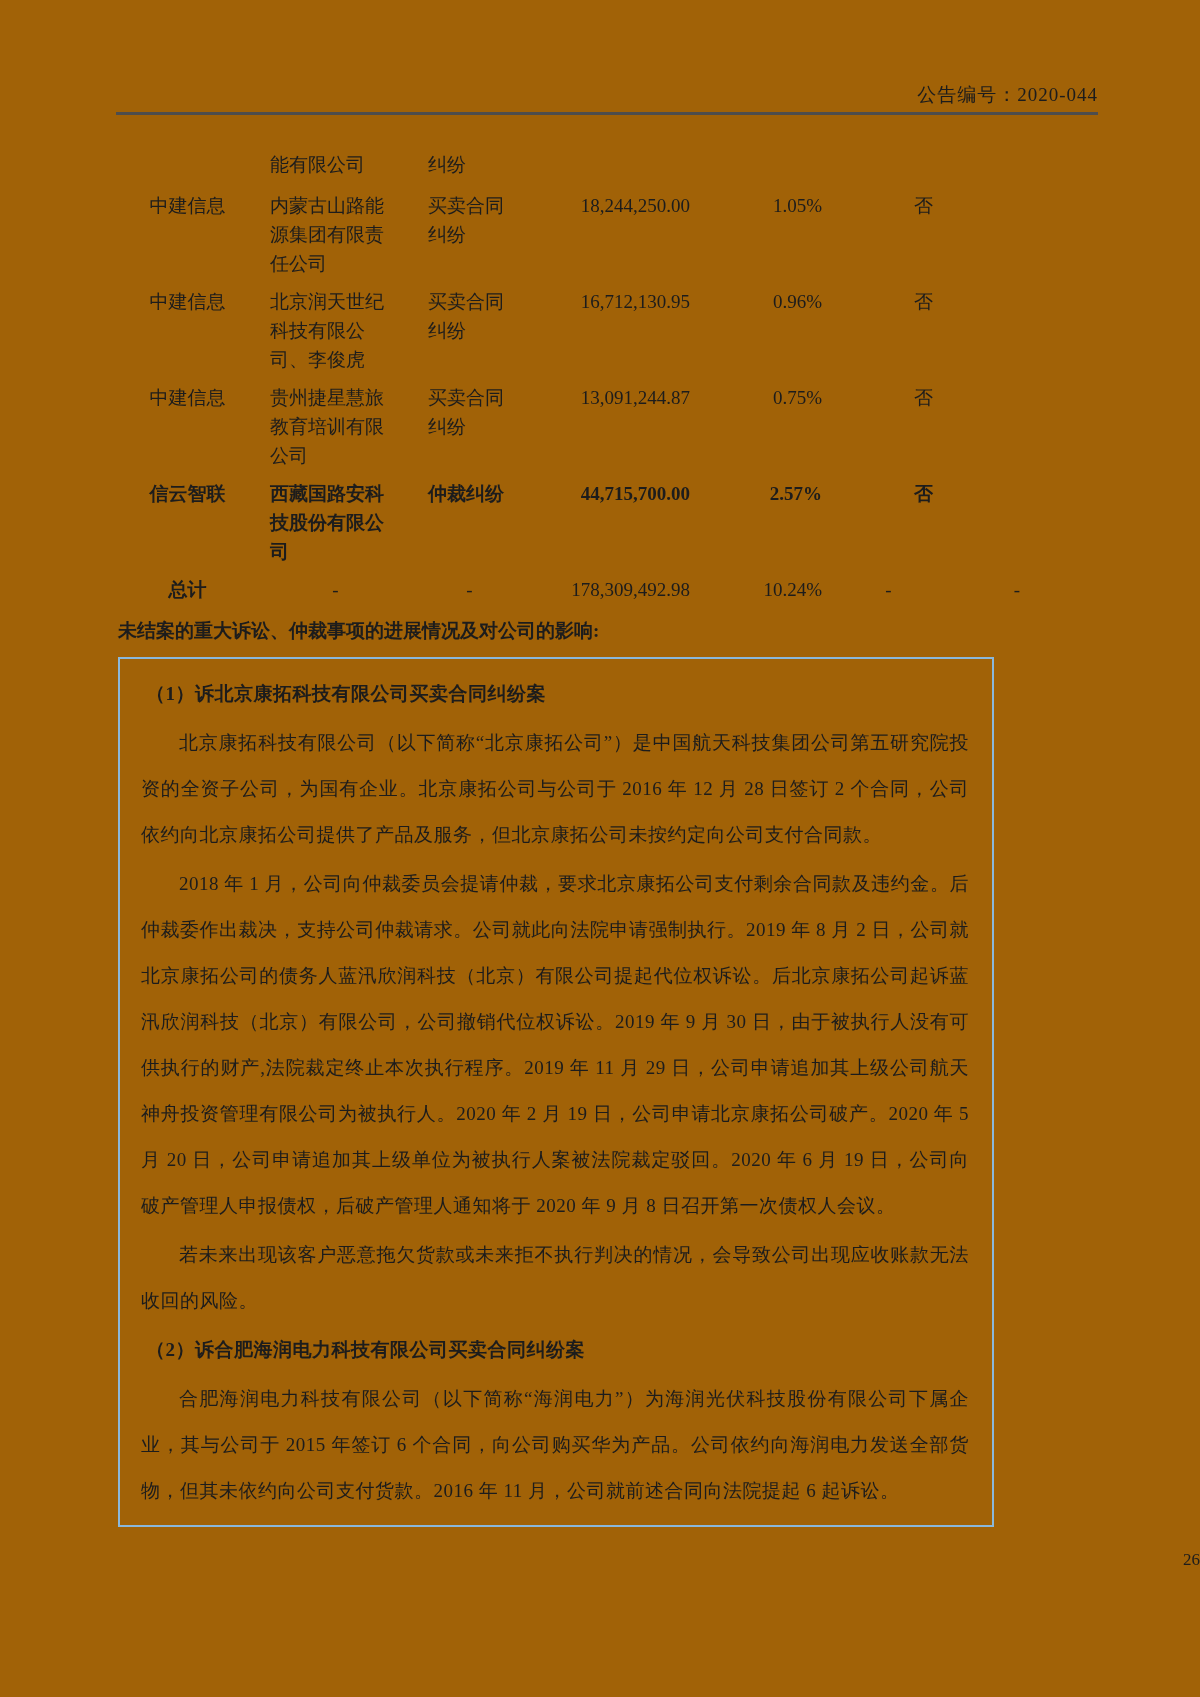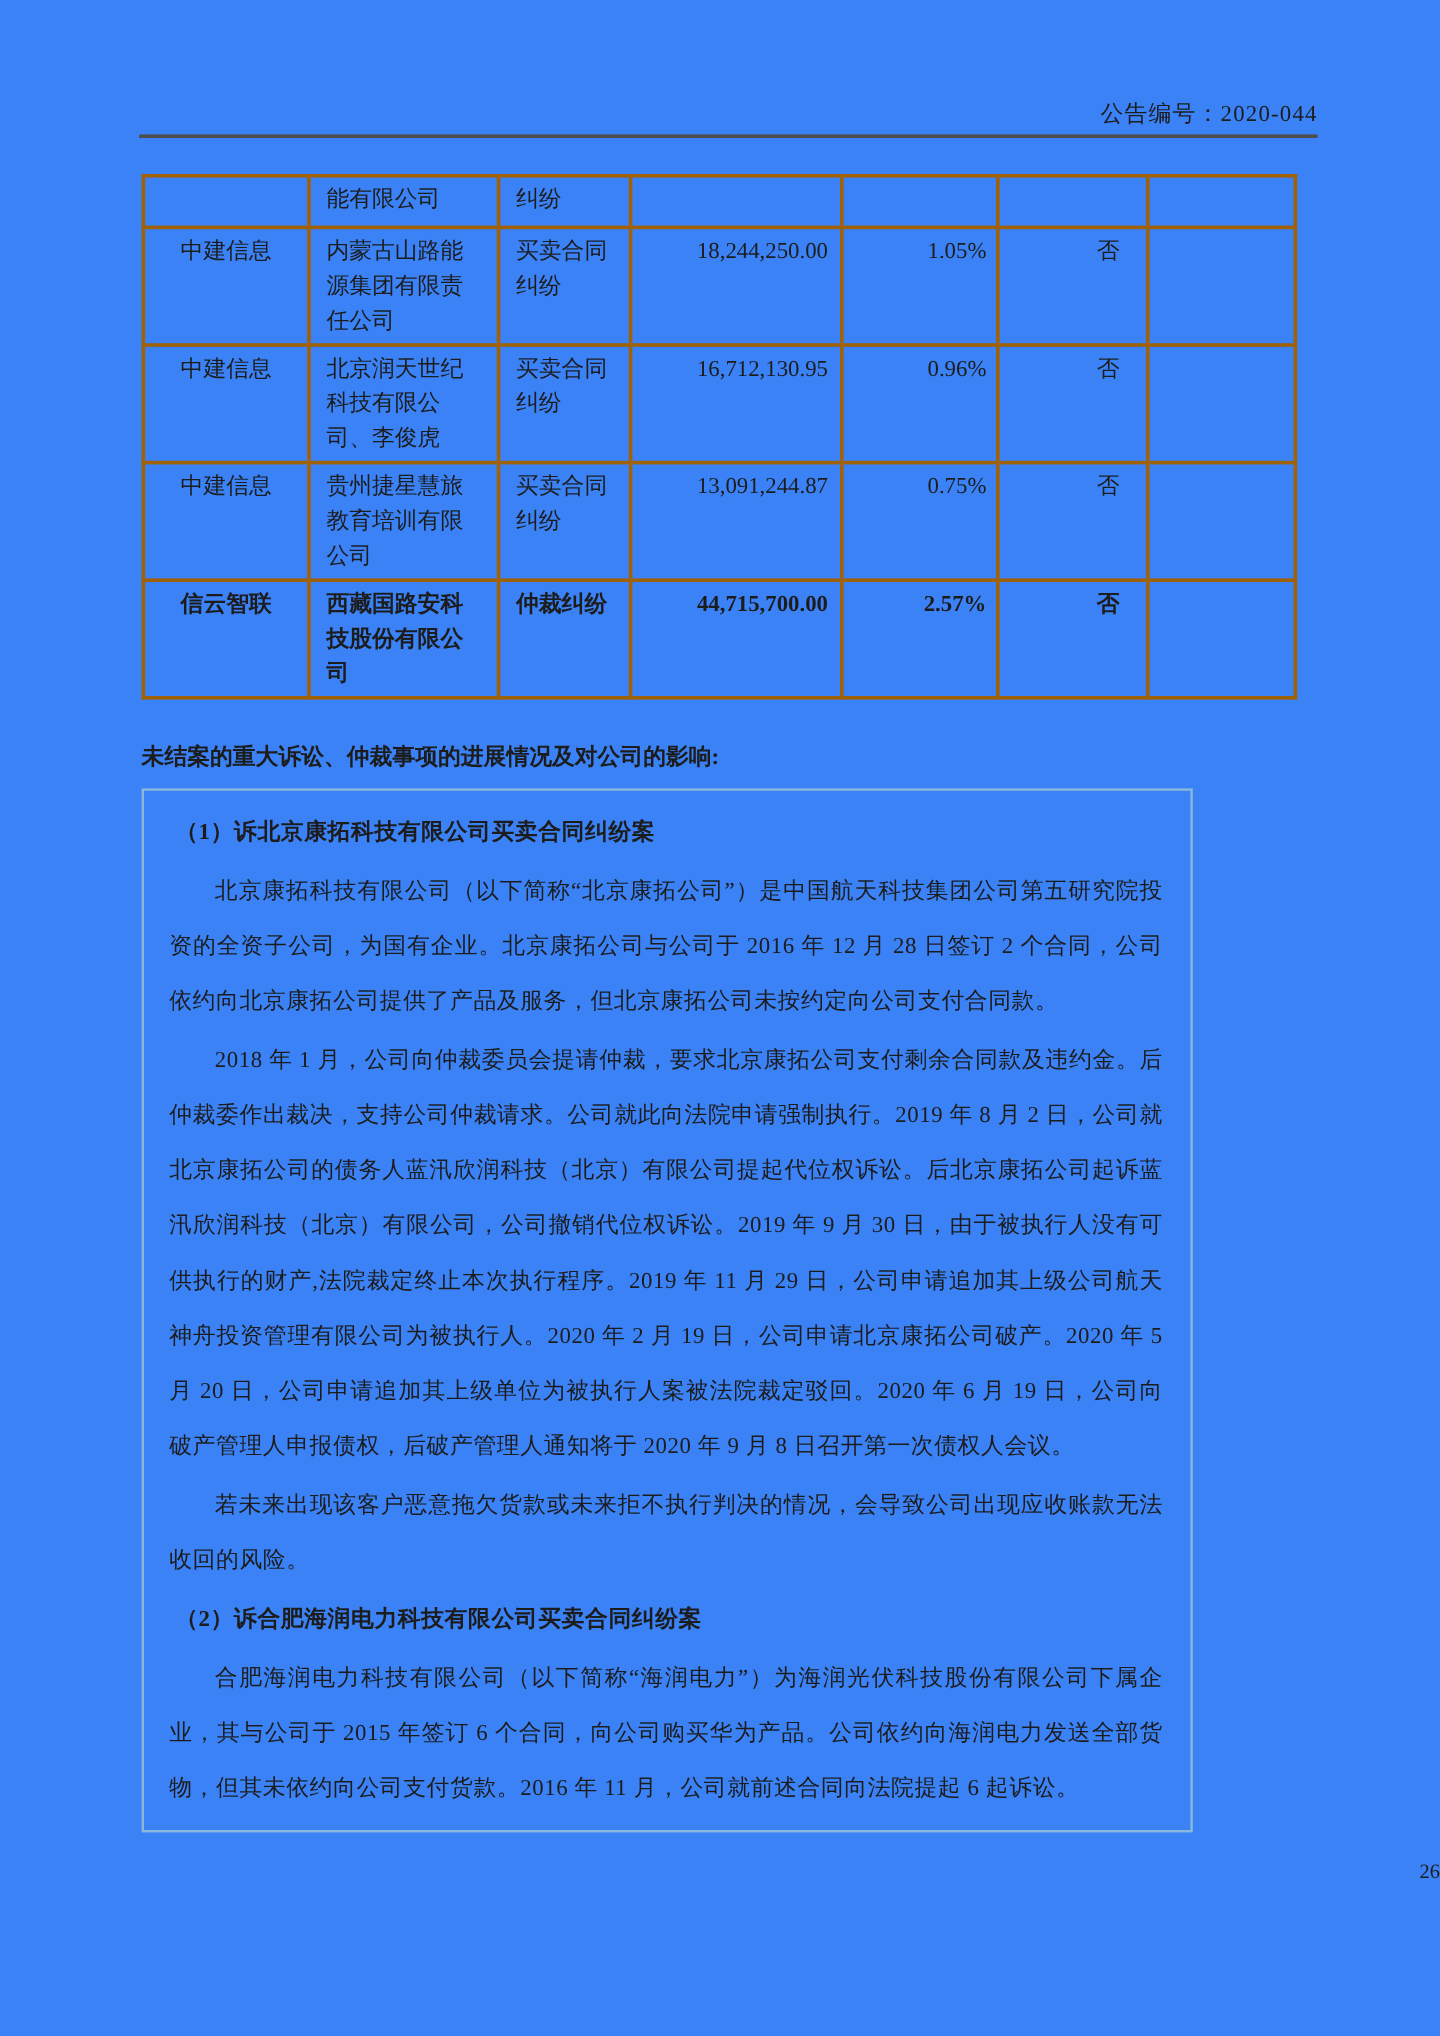--- a/index.html
+++ b/index.html
@@ -1,38 +1,38 @@
 <!DOCTYPE html>
 <html><head>
 <meta charset="utf-8">
 <style>
   html,body{margin:0;padding:0;background:#e9e9e9;}
   .page{
     position:relative;
     width:1200px;height:1697px;
-    background:#3b82f6;
+    background:#a16207;
     font-family:"Liberation Serif","DejaVu Serif",serif;
     color:#1c1c1c;
     overflow:hidden;
   }
   .doc-number{
     position:absolute;top:82px;right:102px;
     font-size:19px;letter-spacing:1px;
   }
   .header-rule{
     position:absolute;top:112px;left:116px;width:982px;height:3px;
     background:#4d4d4d;
   }
   table.lit{
     position:absolute;top:145px;left:118px;
     width:960px;border-collapse:collapse;table-layout:fixed;
     font-size:19px;
   }
   table.lit td{
-    border:3px solid #a16207;
+    border:1px solid #a16207;
     vertical-align:top;
     padding:4px 13px;
     line-height:29px;
     word-break:break-all;
     overflow:hidden;
   }
   .c1{text-align:center;}
   .c2,.c3{text-align:left;}
   .c4{text-align:right;padding-right:10px !important;}
   .c5{text-align:right;padding-right:8px !important;}
@@ -121,20 +121,29 @@
       </tr>
       <tr class="r4">
         <td class="c1">信云智联</td>
         <td class="c2">西藏国路安科技股份有限公司</td>
         <td class="c3">仲裁纠纷</td>
         <td class="c4">44,715,700.00</td>
         <td class="c5">2.57%</td>
         <td class="c6">否</td>
         <td class="c7"></td>
       </tr>
+      <tr class="r5">
+        <td class="c1 total-label">总计</td>
+        <td class="c2 ctr">-</td>
+        <td class="c3 ctr">-</td>
+        <td class="c4">178,309,492.98</td>
+        <td class="c5">10.24%</td>
+        <td class="c6 ctr">-</td>
+        <td class="c7">-</td>
+      </tr>
     </tbody>
   </table>
 
   <div class="section-heading">未结案的重大诉讼、仲裁事项的进展情况及对公司的影响:</div>
 
   <div class="cases-box">
     <div class="case-title">（1）诉北京康拓科技有限公司买卖合同纠纷案</div>
     <p class="case-paragraph">北京康拓科技有限公司（以下简称“北京康拓公司”）是中国航天科技集团公司第五研究院投资的全资子公司，为国有企业。北京康拓公司与公司于 2016 年 12 月 28 日签订 2 个合同，公司依约向北京康拓公司提供了产品及服务，但北京康拓公司未按约定向公司支付合同款。</p>
     <p class="case-paragraph">2018 年 1 月，公司向仲裁委员会提请仲裁，要求北京康拓公司支付剩余合同款及违约金。后仲裁委作出裁决，支持公司仲裁请求。公司就此向法院申请强制执行。2019 年 8 月 2 日，公司就北京康拓公司的债务人蓝汛欣润科技（北京）有限公司提起代位权诉讼。后北京康拓公司起诉蓝汛欣润科技（北京）有限公司，公司撤销代位权诉讼。2019 年 9 月 30 日，由于被执行人没有可供执行的财产,法院裁定终止本次执行程序。2019 年 11 月 29 日，公司申请追加其上级公司航天神舟投资管理有限公司为被执行人。2020 年 2 月 19 日，公司申请北京康拓公司破产。2020 年 5 月 20 日，公司申请追加其上级单位为被执行人案被法院裁定驳回。2020 年 6 月 19 日，公司向破产管理人申报债权，后破产管理人通知将于 2020 年 9 月 8 日召开第一次债权人会议。</p>
     <p class="case-paragraph">若未来出现该客户恶意拖欠货款或未来拒不执行判决的情况，会导致公司出现应收账款无法收回的风险。</p>

